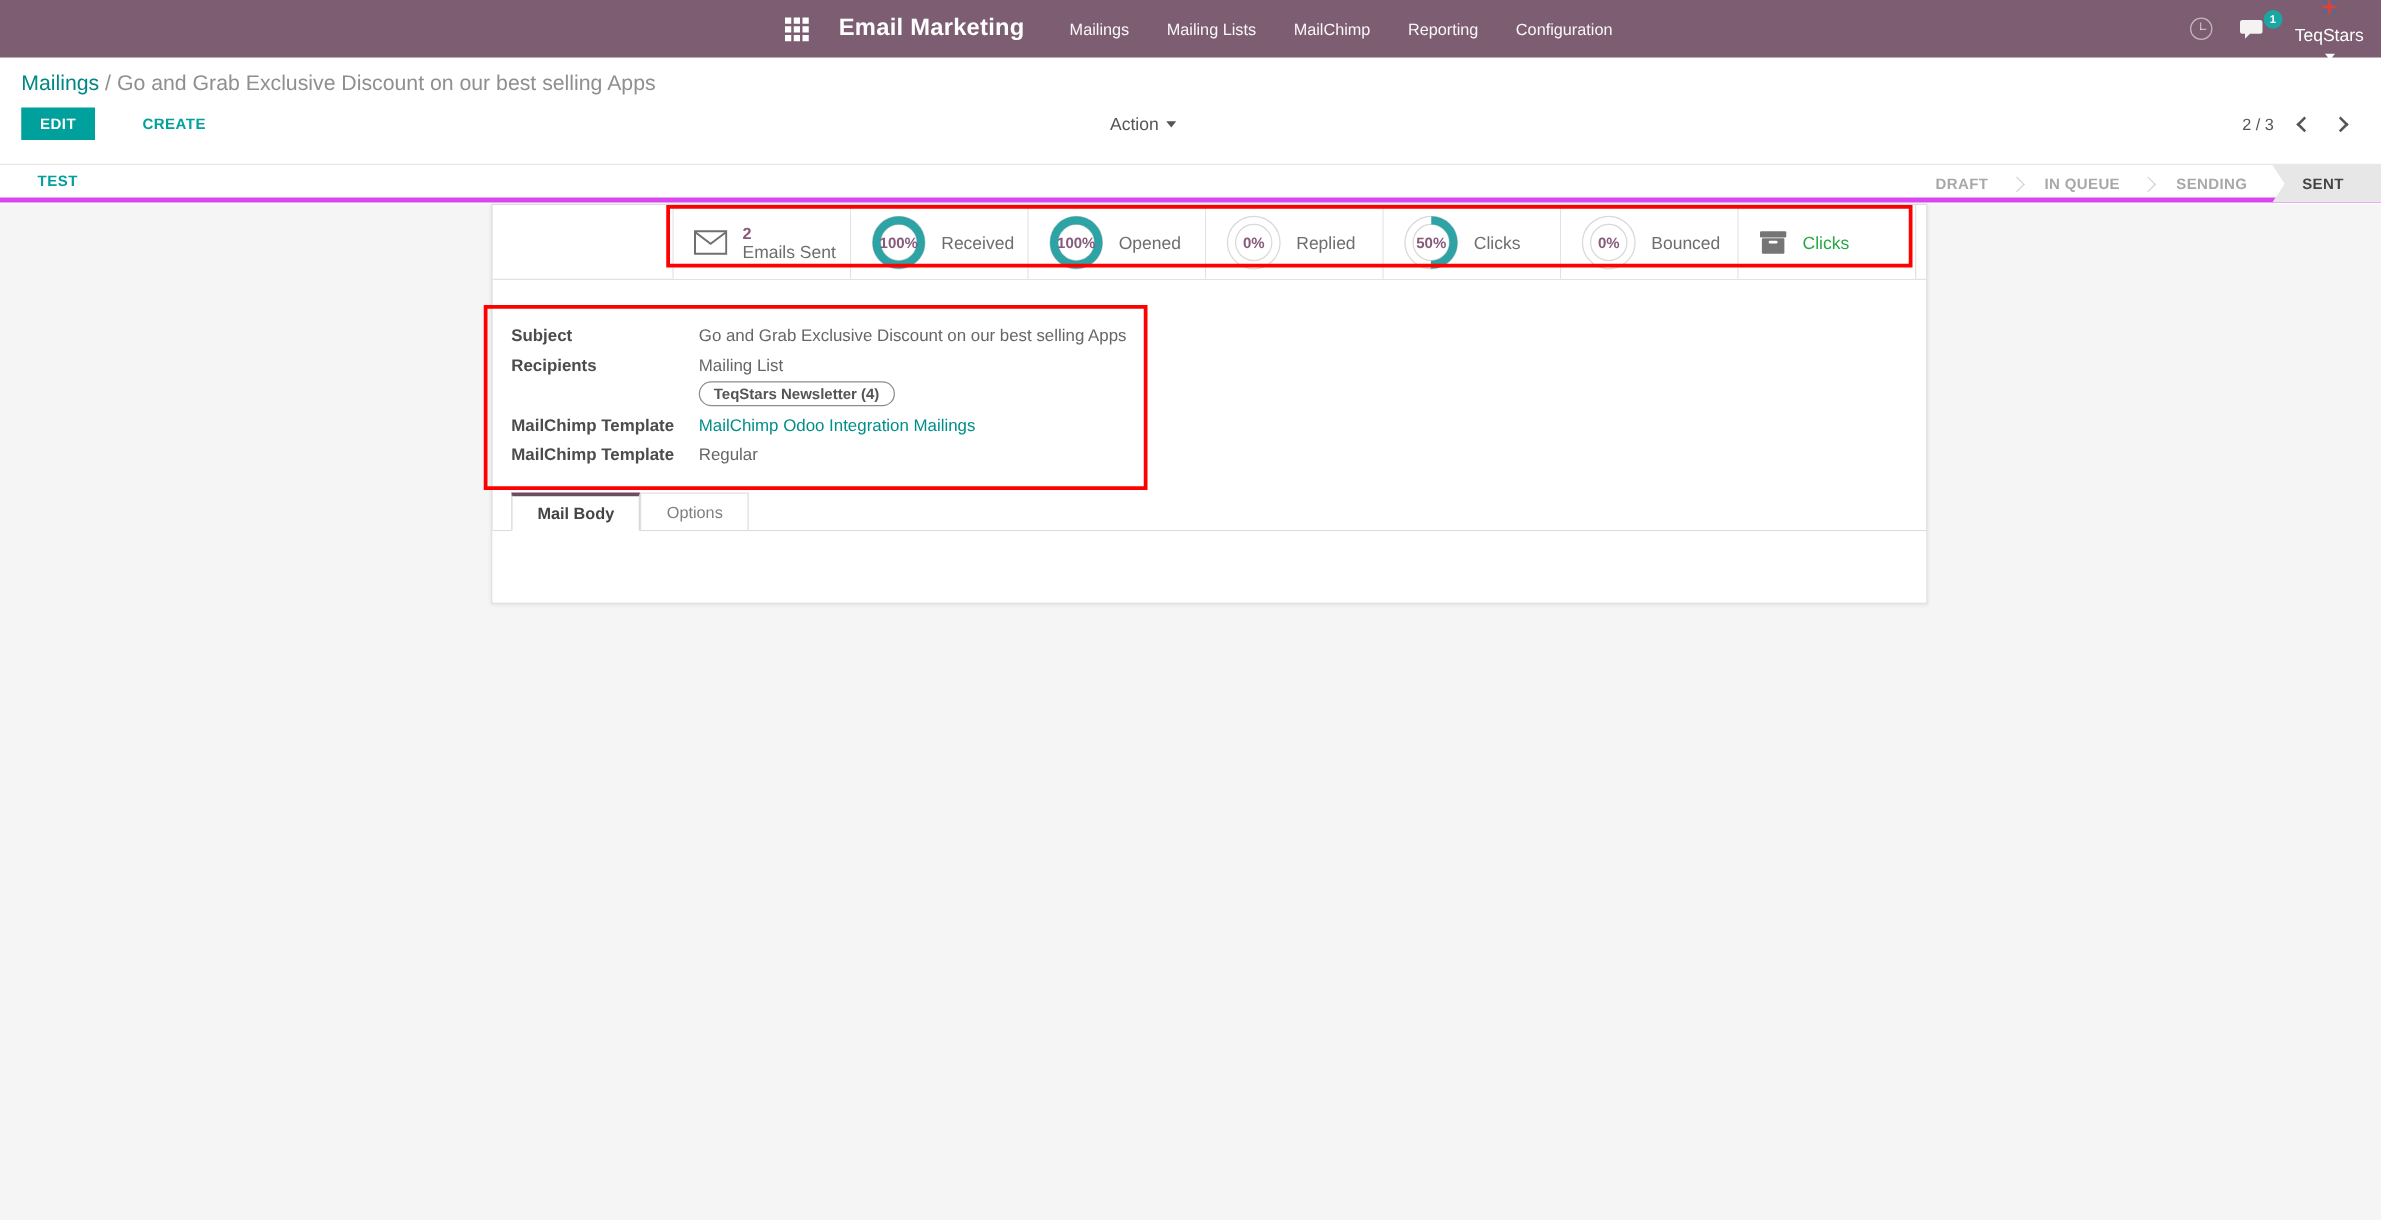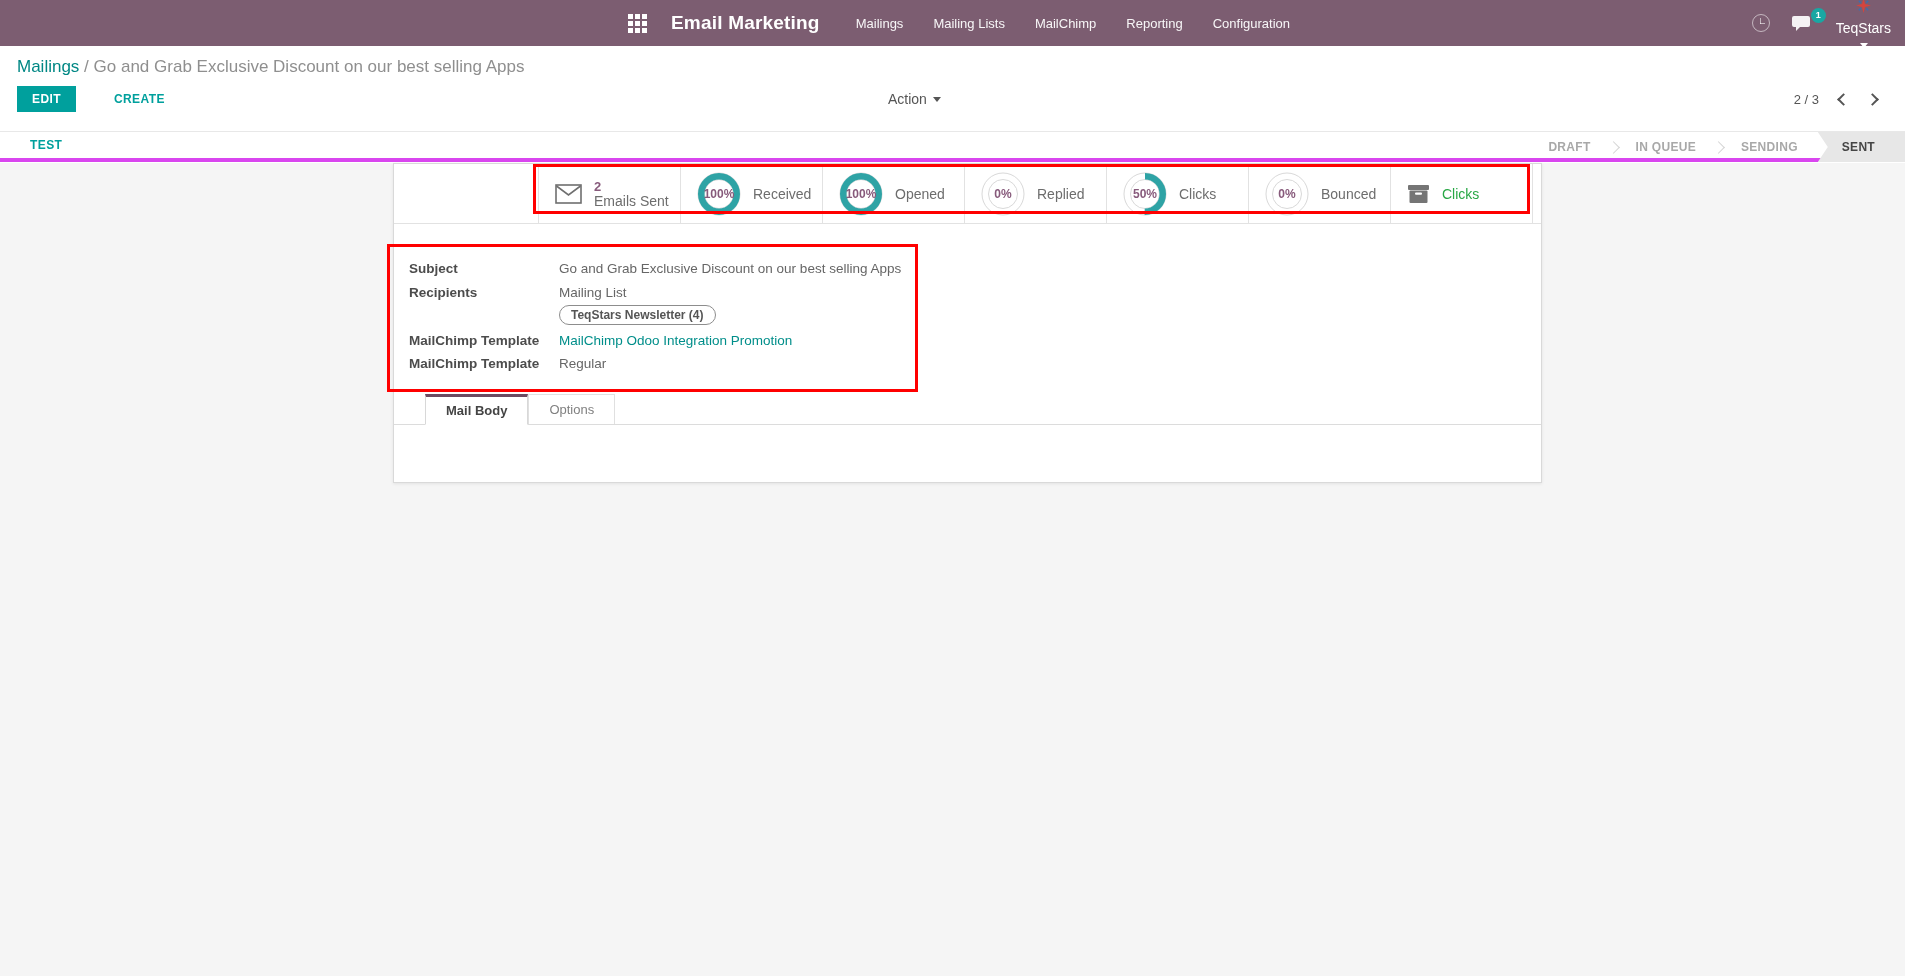--- a/index.html
+++ b/index.html
@@ -66,21 +66,21 @@
   
   .field-row { position:absolute; left:15px; display:flex; }
   .field-label { width:150px; font-size:13.5px; font-weight:bold; color:#4c4c4c; }
   .field-value { font-size:13.5px; color:#666; }
   .field-link { font-size:13.5px; color:#008e8a; cursor:pointer; }
   .tag-pill { display:inline-block; border:1px solid #8d8d8d; border-radius:11px; padding:2px 11px; font-size:12px; font-weight:bold; color:#555; background:#fff; cursor:pointer; }
 
   
   .tab-strip { position:absolute; left:0; right:0; top:230px; height:31px; border-bottom:1px solid #dcdcdc; display:flex; align-items:stretch; padding-left:15px; }
   .tab { display:flex; align-items:center; padding:0 20px; font-size:13px; background:#fff; cursor:pointer; }
-  .tab.active { border:1px solid #d8d8d8; border-top:3px solid #6d4b61; border-bottom:1px solid #fff; margin-bottom:-1px; font-weight:bold; color:#444;margin-left:16px; }
+  .tab.active { border:1px solid #d8d8d8; border-top:3px solid #6d4b61; border-bottom:1px solid #fff; margin-bottom:-1px; font-weight:bold; color:#444; }
   .tab.inactive { border:1px solid #e0e0e0; border-bottom:none; color:#808080; }
 
   
   .annotation { position:absolute; border:3px solid #ff0000; pointer-events:none; }
 
   svg { display:block; }
 </style>
 </head>
 <body>
 
@@ -258,21 +258,21 @@
     <div class="field-row" style="top:121px;">
       <span class="field-label">Recipients</span>
       <span class="field-value">Mailing List</span>
     </div>
     <div class="field-row" style="top:141px;justify-content:center;">
       <span class="field-label"></span>
       <span class="tag-pill">TeqStars Newsletter (4)</span>
     </div>
     <div class="field-row" style="top:169px;">
       <span class="field-label">MailChimp Template</span>
-      <span class="field-link">MailChimp Odoo Integration Promotion</span>
+      <span class="field-link">MailChimp Odoo Integration Mailings</span>
     </div>
     <div class="field-row" style="top:192px;">
       <span class="field-label">MailChimp Template</span>
       <span class="field-value">Regular</span>
     </div>
 
     <div class="tab-strip">
       <div class="tab active">Mail Body</div>
       <div class="tab inactive">Options</div>
     </div>

